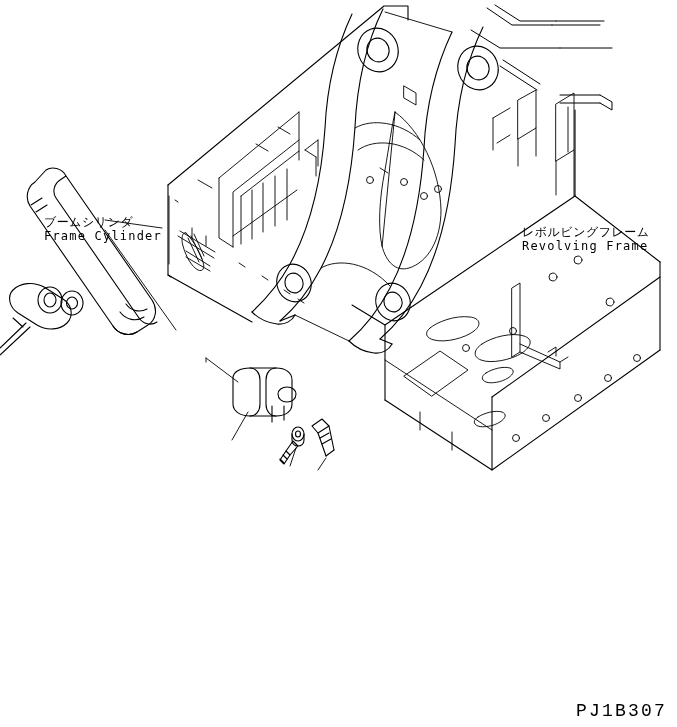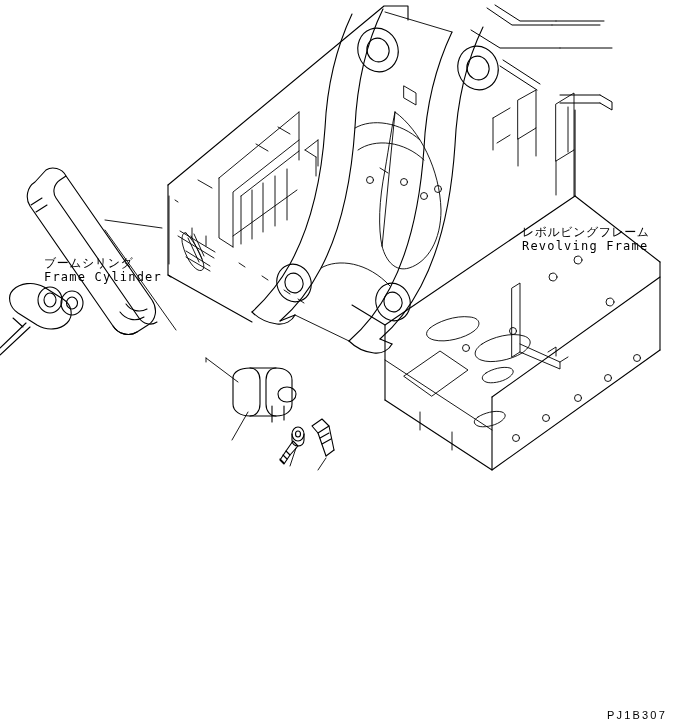--- a/index.html
+++ b/index.html
@@ -36,33 +36,32 @@
   }
   .label .en {
     display: block;
     font-size: 12px;
     letter-spacing: 1.2px;
     font-family: "DejaVu Sans Mono", monospace;
   }
   #label-boom-cylinder {
     left: 44px;
     top: 216px;
-    margin-top: 41px;
   }
   #label-revolving-frame {
     left: 522px;
     top: 226px;
   }
   #drawing-number {
     position: absolute;
     right: 10px;
     bottom: 6px;
-    font-size: 11px;
+    font-size: 18px;
     letter-spacing: 2.2px;
-    font-family: Liberation Sans, sans-serif;
+    font-family: Liberation Mono, monospace;
     color: #000000;
   }
 </style>
 </head>
 <body>
 
 <div id="page">
 
   <svg id="diagram-svg" viewBox="0 0 677 727">
     <g fill="none" stroke="#000000" stroke-width="1.1" stroke-linejoin="round" stroke-linecap="round">

